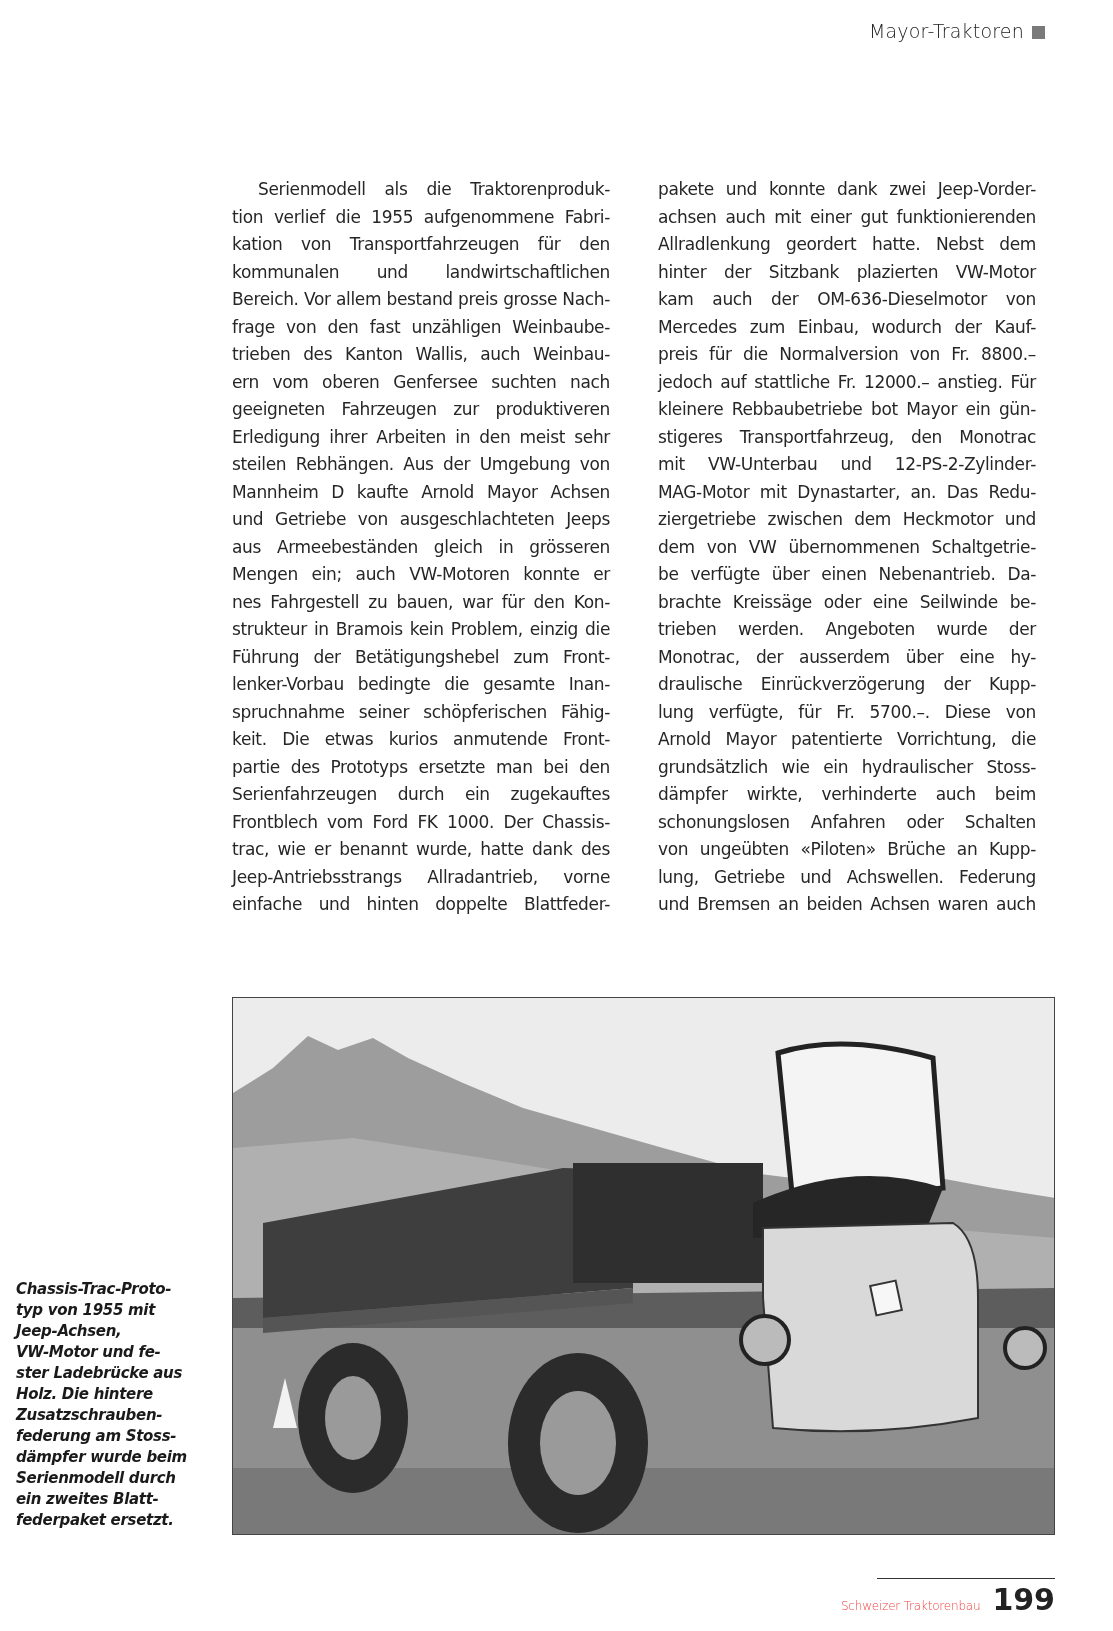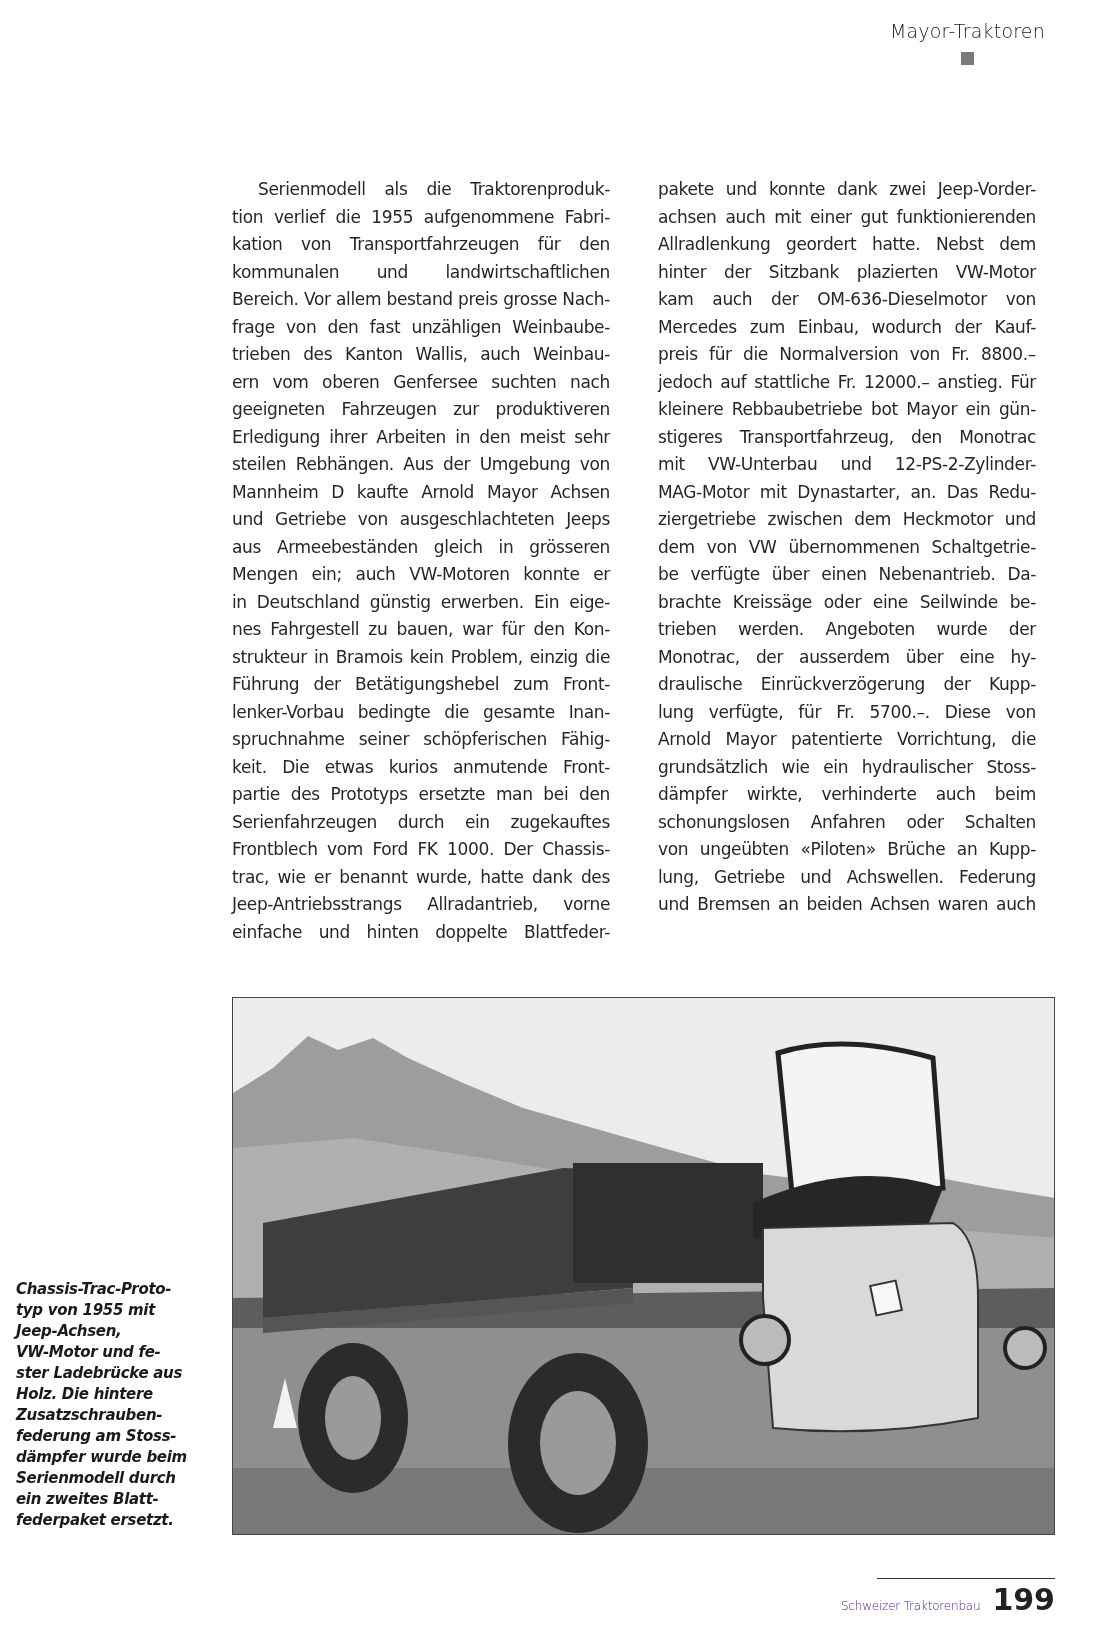--- a/index.html
+++ b/index.html
@@ -3,21 +3,21 @@
 <meta charset="utf-8">
 <style>
   html, body { margin: 0; padding: 0; background: #ffffff; }
   body {
     width: 1113px; height: 1631px; position: relative; overflow: hidden;
     font-family: "DejaVu Sans", sans-serif; color: #1d1d1d;
   }
   .running-head {
     position: absolute; top: 20px; right: 68px;
     font-family: "DejaVu Sans", sans-serif; font-size: 19px; font-weight: 300;
-    color: #222; letter-spacing: 0.2px; display: flex; align-items: center; gap: 8px; flex-direction: column;
+    color: #222; letter-spacing: 0.2px; display: flex; align-items: center; gap: 8px;
   }
   .running-head .square {
     display: inline-block; width: 13px; height: 13px; background: #7a7a7a;
     margin-top: 2px;
   }
   .column {
     position: absolute; top: 176px; width: 378px;
     font-family: "DejaVu Sans", sans-serif; font-size: 17px;
     line-height: 27.5px; color: #262626; text-align: justify;
     letter-spacing: -0.35px; word-spacing: -0.5px;
@@ -38,21 +38,21 @@
     font-size: 15px; line-height: 21px; color: #1a1a1a;
   }
   .caption .line { display: block; white-space: nowrap; letter-spacing: -0.3px; }
   .footer-rule {
     position: absolute; left: 877px; top: 1578px; width: 178px; height: 1px; background: #333;
   }
   .footer {
     position: absolute; right: 58px; top: 1582px; display: flex; align-items: baseline; gap: 12px;
   }
   .footer .book {
-    font-family: "DejaVu Sans", sans-serif; font-size: 12px; font-weight: 300; color: #4c1d95; letter-spacing: -0.2px;
+    font-family: "DejaVu Sans", sans-serif; font-size: 12px; font-weight: 300; color: #ef4444; letter-spacing: -0.2px;
   }
   .footer .page {
     font-family: "DejaVu Sans", sans-serif; font-size: 30px; font-weight: bold; color: #222;
   }
 </style>
 </head>
 <body>
 
 <div class="running-head">
   <span>Mayor-Traktoren</span>
@@ -68,21 +68,20 @@
   <span class="line">frage von den fast unzähligen Weinbaube-</span>
   <span class="line">trieben des Kanton Wallis, auch Weinbau-</span>
   <span class="line">ern vom oberen Genfersee suchten nach</span>
   <span class="line">geeigneten Fahrzeugen zur produktiveren</span>
   <span class="line">Erledigung ihrer Arbeiten in den meist sehr</span>
   <span class="line">steilen Rebhängen. Aus der Umgebung von</span>
   <span class="line">Mannheim D kaufte Arnold Mayor Achsen</span>
   <span class="line">und Getriebe von ausgeschlachteten Jeeps</span>
   <span class="line">aus Armeebeständen gleich in grösseren</span>
   <span class="line">Mengen ein; auch VW-Motoren konnte er</span>
-  <span class="line">in Deutschland günstig erwerben. Ein eige-</span>
   <span class="line">nes Fahrgestell zu bauen, war für den Kon-</span>
   <span class="line">strukteur in Bramois kein Problem, einzig die</span>
   <span class="line">Führung der Betätigungshebel zum Front-</span>
   <span class="line">lenker-Vorbau bedingte die gesamte Inan-</span>
   <span class="line">spruchnahme seiner schöpferischen Fähig-</span>
   <span class="line">keit. Die etwas kurios anmutende Front-</span>
   <span class="line">partie des Prototyps ersetzte man bei den</span>
   <span class="line">Serienfahrzeugen durch ein zugekauftes</span>
   <span class="line">Frontblech vom Ford FK 1000. Der Chassis-</span>
   <span class="line">trac, wie er benannt wurde, hatte dank des</span>

